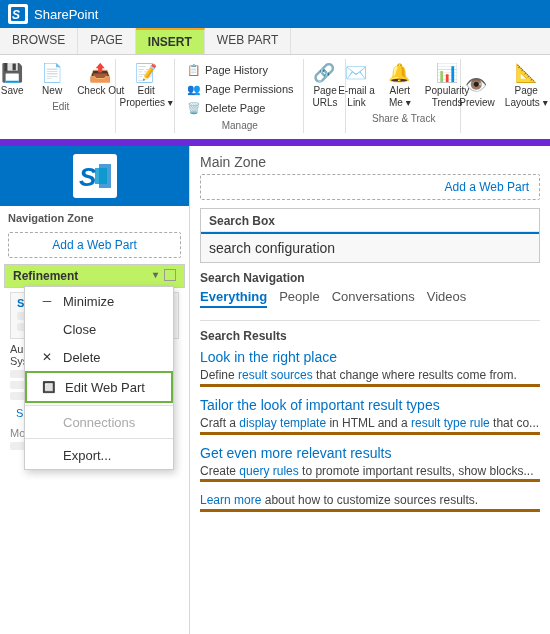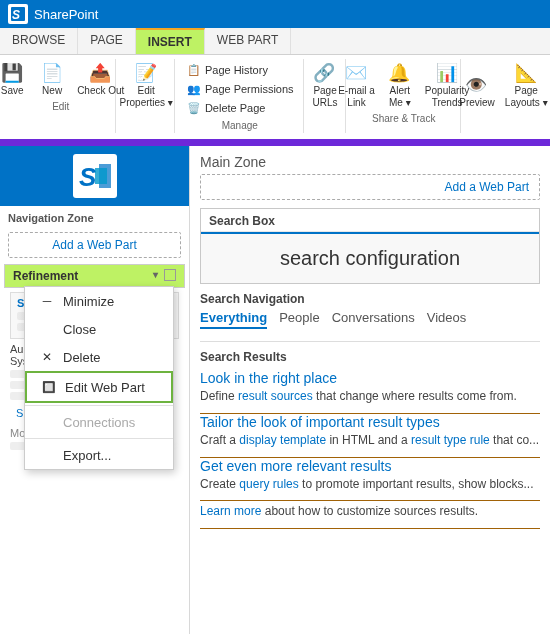--- a/index.html
+++ b/index.html
@@ -297,26 +297,25 @@
       margin-bottom: 8px;
     }
     .search-box-label {
       font-size: 12px;
       font-weight: 600;
       color: #444;
       padding: 5px 8px 3px 8px;
       border-bottom: 1px solid #e8e8e8;
     }
     .search-input-display {
-      padding: 13px 8px;
-      font-size: 20px;
+      padding: 6px 8px;
+      font-size: 14px;
       color: #333;
       background: #f8f8f8;
       border-top: 2px solid #0072c6;
-      text-align: center;
     }
 
     
     .search-nav-container {
       margin-bottom: 8px;
     }
     .search-nav-label {
       font-size: 12px;
       font-weight: 600;
       color: #444;
@@ -341,22 +340,22 @@
     .nav-tab.inactive { color: #555; }
 
     
     .search-results-label {
       font-size: 12px;
       font-weight: 600;
       color: #444;
       margin-bottom: 6px;
     }
     .result-item {
-      border-bottom: 1px solid #a16207;
-      padding-bottom: 8px;
+      margin-bottom: 10px;
+      border-bottom: 3px solid #a16207;
     }
     .result-title {
       font-size: 14px;
       color: #0072c6;
       cursor: pointer;
       font-weight: 400;
     }
     .result-desc {
       font-size: 12px;
       color: #444;

